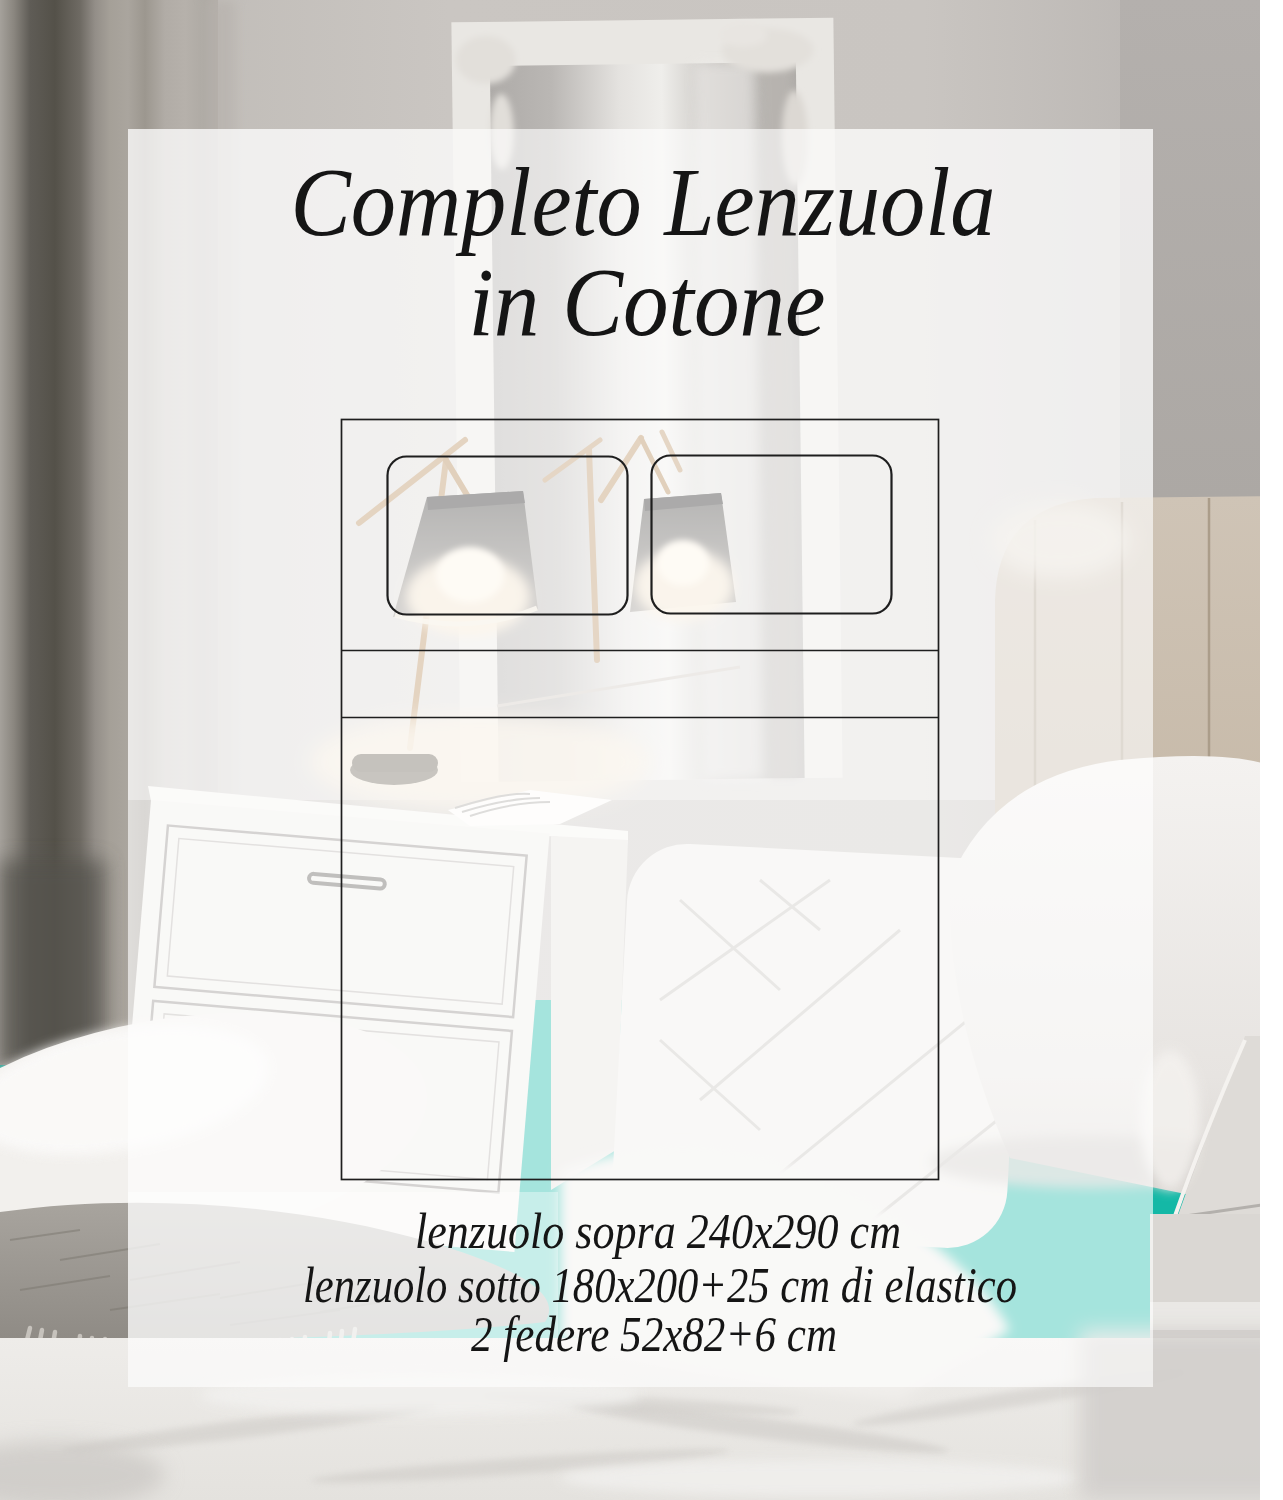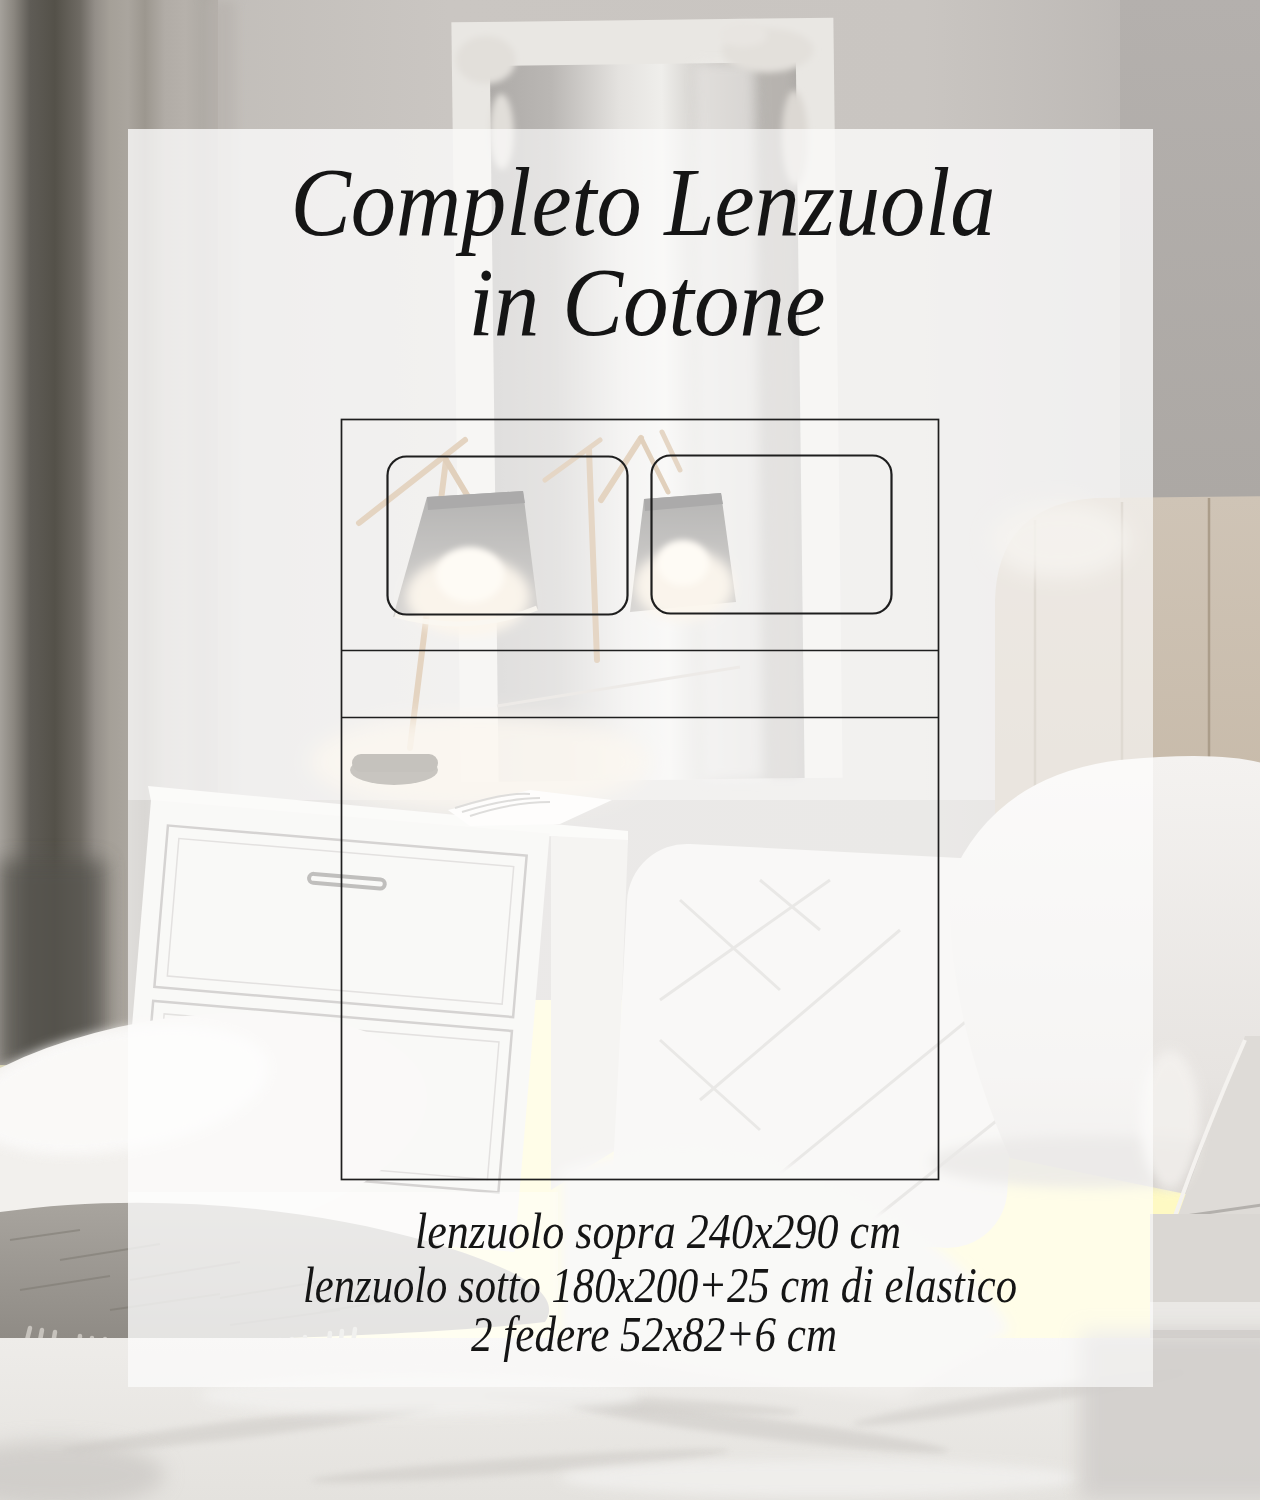--- a/index.html
+++ b/index.html
@@ -1,16 +1,16 @@
 <!DOCTYPE html>
 <html><head>
 <meta charset="utf-8">
 <style>
   html,body{margin:0;padding:0}
-  #page{position:relative;width:1260px;height:1500px;overflow:hidden;background:#fef9c3;
+  #page{position:relative;width:1260px;height:1500px;overflow:hidden;background:#14b8a6;
         font-family:"Liberation Serif",serif}
   svg{display:block}
 </style>
 </head>
 <body>
 <div id="page">
 <svg width="1283" height="1500" viewBox="0 0 1283 1500">
 <defs>
   <linearGradient id="wallg" x1="0" y1="0" x2="1" y2="0">
     <stop offset="0" stop-color="#bab6b1"></stop>

